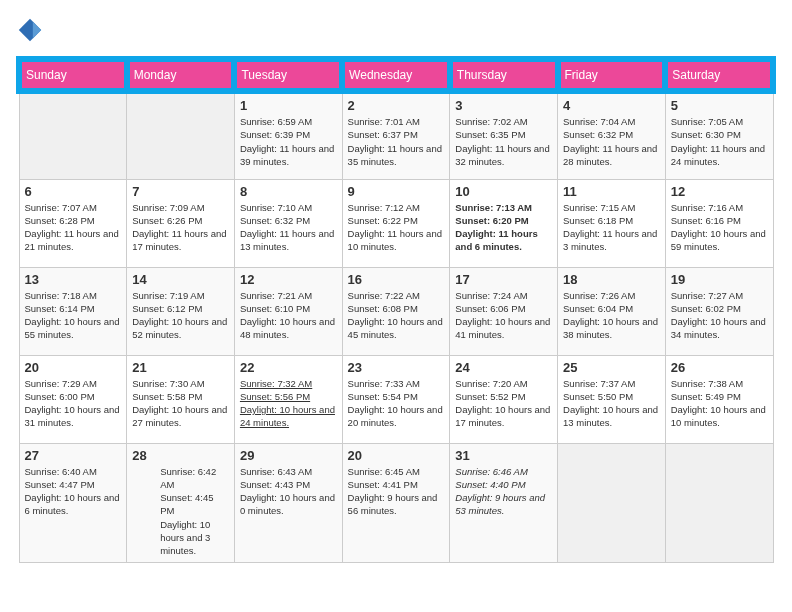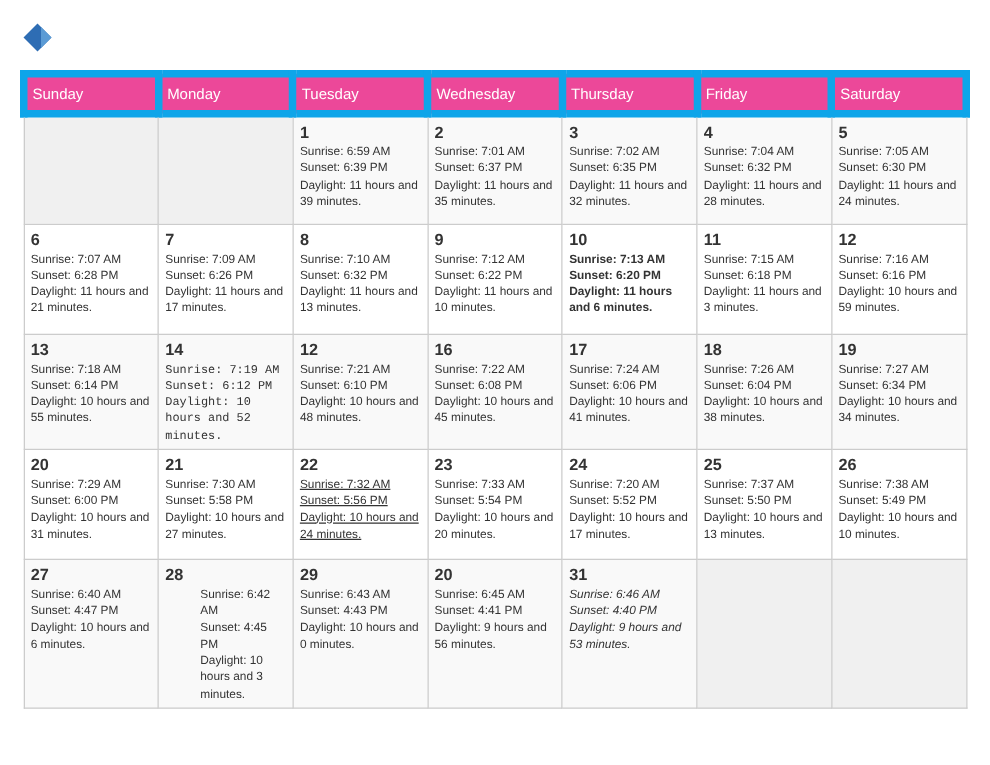--- a/index.html
+++ b/index.html
@@ -202,21 +202,21 @@
       </tr>
       <tr>
         <td>
           <span class="day-num">13</span>
           <div class="cell-info" style="white-space: pre-line;">Sunrise: 7:18 AM
 Sunset: 6:14 PM
 Daylight: 10 hours and 55 minutes.</div>
         </td>
         <td>
           <span class="day-num">14</span>
-          <div class="cell-info" style="white-space: pre-line; font-family: Liberation Mono, monospace;">Sunrise: 7:19 AM
+          <div class="cell-info" style="white-space: pre-line;">Sunrise: 7:19 AM
 Sunset: 6:12 PM
 Daylight: 10 hours and 52 minutes.</div>
         </td>
         <td>
           <span class="day-num">12</span>
           <div class="cell-info" style="white-space: pre-line;">Sunrise: 7:21 AM
 Sunset: 6:10 PM
 Daylight: 10 hours and 48 minutes.</div>
         </td>
         <td>
@@ -233,21 +233,21 @@
         </td>
         <td>
           <span class="day-num">18</span>
           <div class="cell-info" style="white-space: pre-line;">Sunrise: 7:26 AM
 Sunset: 6:04 PM
 Daylight: 10 hours and 38 minutes.</div>
         </td>
         <td>
           <span class="day-num">19</span>
           <div class="cell-info" style="white-space: pre-line;">Sunrise: 7:27 AM
-Sunset: 6:34 PM
+Sunset: 6:02 PM
 Daylight: 10 hours and 34 minutes.</div>
         </td>
       </tr>
       <tr>
         <td>
           <span class="day-num">20</span>
           <div class="cell-info" style="white-space: pre-line;">Sunrise: 7:29 AM
 Sunset: 6:00 PM
 Daylight: 10 hours and 31 minutes.</div>
         </td>

